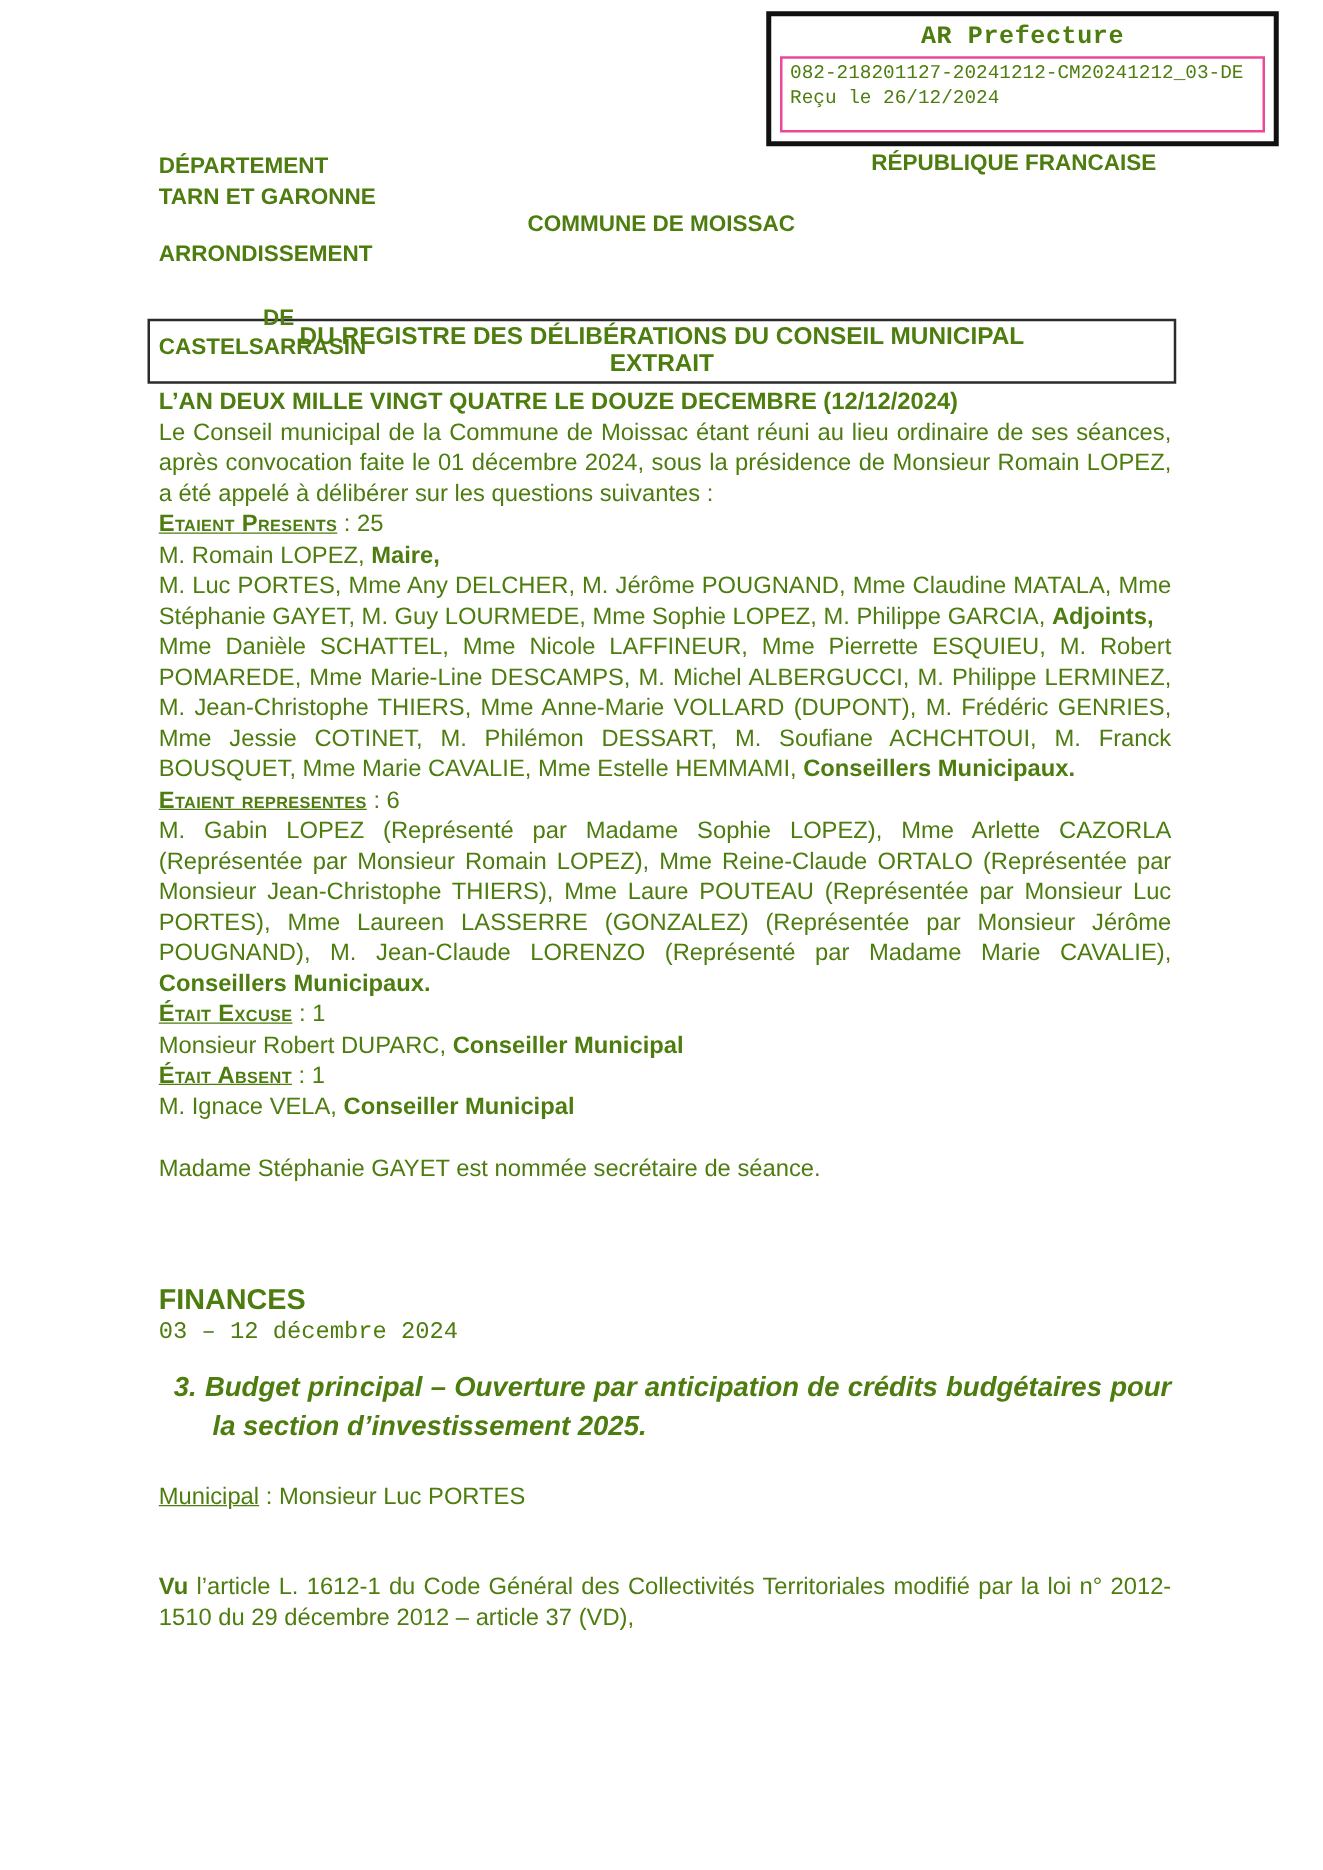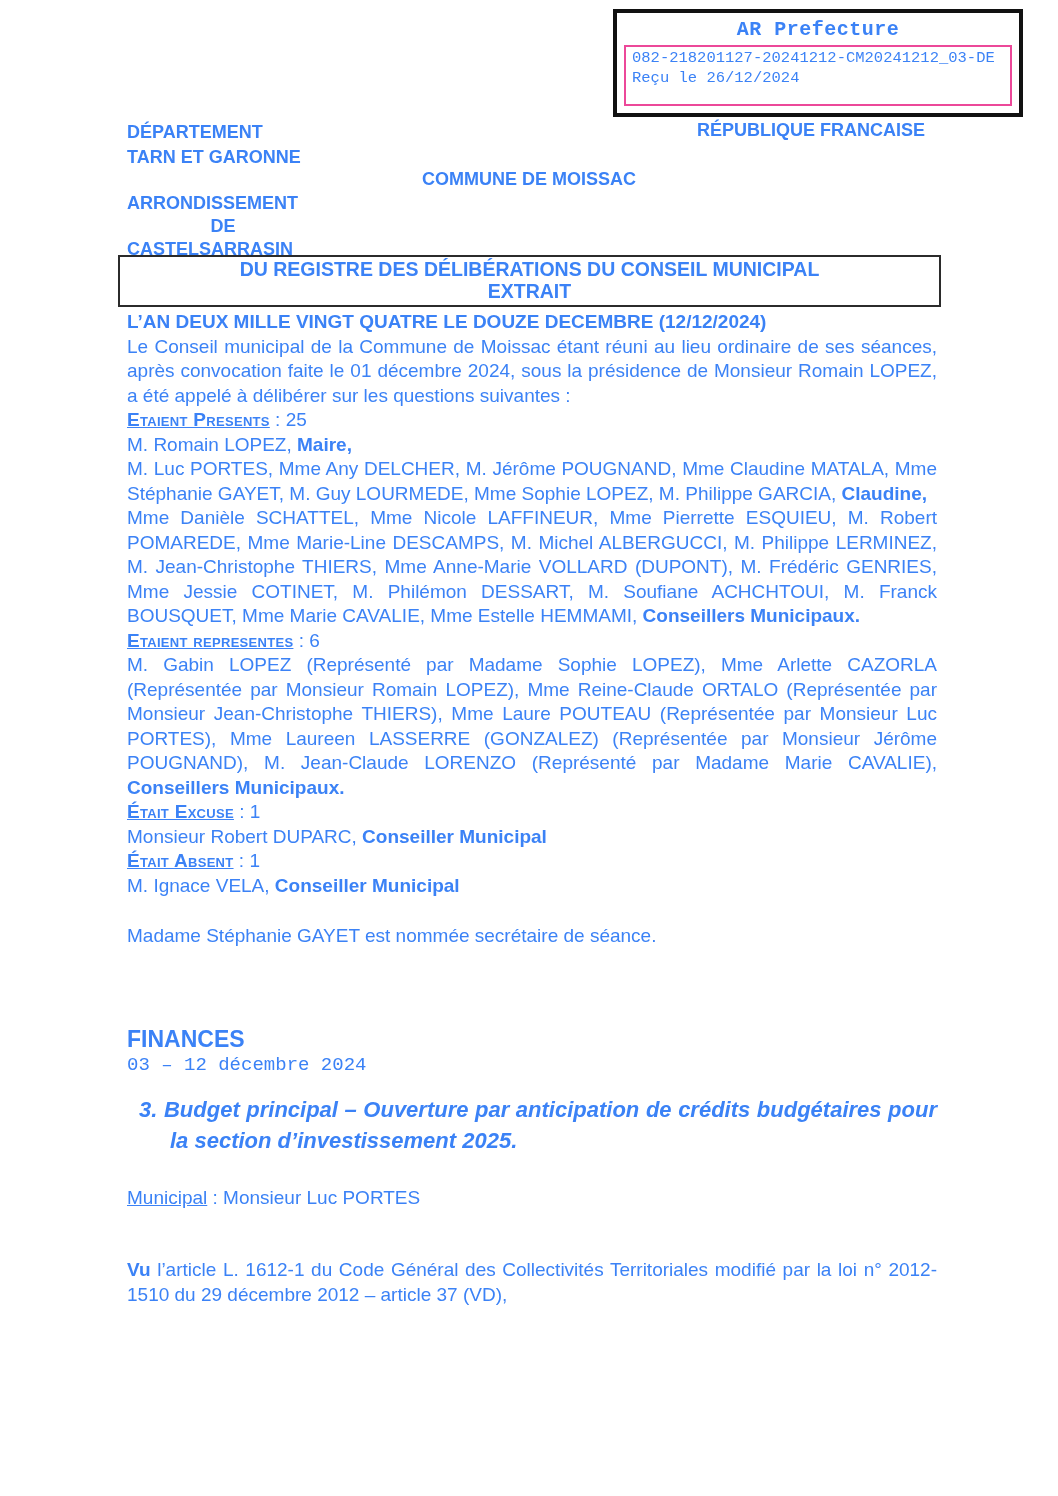--- a/index.html
+++ b/index.html
@@ -1,21 +1,21 @@
 <!DOCTYPE html>
 <html lang="fr"><head>
 <meta charset="utf-8">
 <style>
   html, body { margin: 0; padding: 0; background: #ffffff; }
   .page {
     position: relative;
     width: 1058px;
     height: 1496px;
     background: #ffffff;
-    color: #3b82f6;
+    color: #4d7c0f;
     font-family: "Liberation Sans", sans-serif;
     overflow: hidden;
   }
 
   
   .ar-stamp {
     position: absolute;
     left: 613px;
     top: 9px;
     width: 402px;
@@ -45,21 +45,21 @@
     position: relative;
     margin-top: 120px;
     height: 135px;
     font-weight: bold;
     font-size: 18px;
   }
   .dept { position: absolute; left: 127px; top: 0; line-height: 25px; }
   .republique { position: absolute; right: 133px; top: 0; }
   .commune { position: absolute; left: 0; right: 0; top: 49px; text-align: center; }
   .arrond { position: absolute; left: 127px; top: 72px; width: 192px; line-height: 23px; }
-  .ctr { text-align: center; }
+  .ctr { text-align: center; margin-top: 28px; }
 
   
   .title-box {
     margin-left: 118px;
     width: 819px;
     border: 2px solid #2b2b2b;
     text-align: center;
     font-weight: bold;
     font-size: 19.5px;
     line-height: 22px;
@@ -141,21 +141,21 @@
 
   <div class="content">
 
     <p class="bold">L’AN DEUX MILLE VINGT QUATRE LE DOUZE DECEMBRE (12/12/2024)</p>
     <p class="just">Le Conseil municipal de la Commune de Moissac étant réuni au lieu ordinaire de ses séances, après convocation faite le 01 décembre 2024, sous la présidence de Monsieur Romain LOPEZ, a été appelé à délibérer sur les questions suivantes :</p>
 
     <p><span class="att-label">Etaient Presents</span><span> : 25</span></p>
 
     <p><span>M. Romain LOPEZ, </span><span class="bold">Maire,</span></p>
 
-    <p class="just"><span>M. Luc PORTES, Mme Any DELCHER, M. Jérôme POUGNAND, Mme Claudine MATALA, Mme Stéphanie GAYET, M. Guy LOURMEDE, Mme Sophie LOPEZ, M. Philippe GARCIA, </span><span class="bold">Claudine,</span></p>
+    <p class="just"><span>M. Luc PORTES, Mme Any DELCHER, M. Jérôme POUGNAND, Mme Claudine MATALA, Mme Stéphanie GAYET, M. Guy LOURMEDE, Mme Sophie LOPEZ, M. Philippe GARCIA, </span><span class="bold">Adjoints,</span></p>
 
     <p class="just"><span>Mme Danièle SCHATTEL, Mme Nicole LAFFINEUR, Mme Pierrette ESQUIEU, M. Robert POMAREDE, Mme Marie-Line DESCAMPS, M. Michel ALBERGUCCI, M. Philippe LERMINEZ, M. Jean-Christophe THIERS, Mme Anne-Marie VOLLARD (DUPONT), M. Frédéric GENRIES, Mme Jessie COTINET, M. Philémon DESSART, M. Soufiane ACHCHTOUI, M. Franck BOUSQUET, Mme Marie CAVALIE, Mme Estelle HEMMAMI, </span><span class="bold">Conseillers Municipaux.</span></p>
 
     <p><span class="att-label">Etaient representes</span><span> : 6</span></p>
 
     <p class="just"><span>M. Gabin LOPEZ (Représenté par Madame Sophie LOPEZ), Mme Arlette CAZORLA (Représentée par Monsieur Romain LOPEZ), Mme Reine-Claude ORTALO (Représentée par Monsieur Jean-Christophe THIERS), Mme Laure POUTEAU (Représentée par Monsieur Luc PORTES), Mme Laureen LASSERRE (GONZALEZ) (Représentée par Monsieur Jérôme POUGNAND), M. Jean-Claude LORENZO (Représenté par Madame Marie CAVALIE), </span><span class="bold">Conseillers Municipaux.</span></p>
 
     <p><span class="att-label">Était Excuse</span><span> : 1</span></p>
 
     <p><span>Monsieur Robert DUPARC, </span><span class="bold">Conseiller Municipal</span></p>

